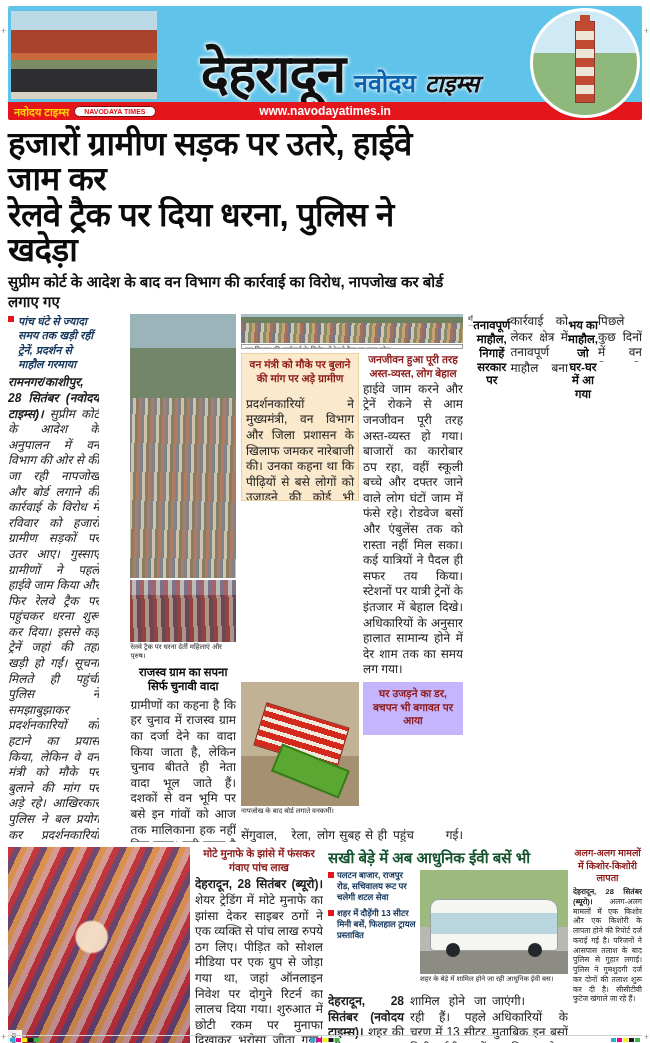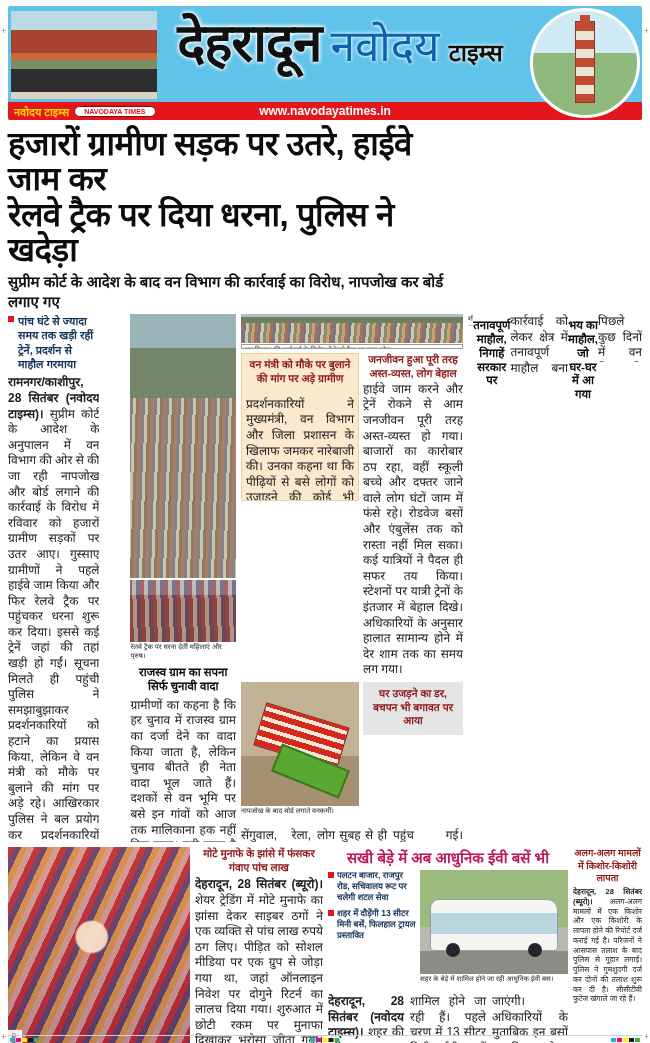--- a/index.html
+++ b/index.html
@@ -11,23 +11,23 @@
   .regmark { position:absolute; font-size:9px; color:#888; }
   .regmark.tl{ top:26px; left:1px; } .regmark.tr{ top:26px; right:1px; }
   .regmark.bl{ bottom:1px; left:1px; } .regmark.br{ bottom:1px; right:1px; }
 
   
   .masthead { position:relative; height:114px; background:#5fc3ea; border-radius:2px; }
   .mast-photo-left { position:absolute; left:3px; top:5px; width:146px; height:88px;
     background: linear-gradient(180deg,#bcd9e6 0 22%, #a8442e 22% 48%, #c96a3c 48% 56%, #7c8c64 56% 66%, #2e2e30 66% 92%, #d9d2c2 92% 100%); }
   .mast-center { position:absolute; left:152px; right:122px; top:4px; bottom:18px; text-align:center; }
   .brand-line { display:flex; align-items:baseline; justify-content:center; gap:9px; margin-top:6px; }
-  .brand-city { font-size:53px; font-weight:900; color:#101010; letter-spacing:-1px; text-shadow:0 0 2px #fff,0 0 4px #fff,0 0 5px #fff; line-height:1; }
-  .brand-name { font-size:44px; font-weight:400; color:#0a62b0; text-shadow:0 0 2px #fff,0 0 4px #fff; line-height:1; }
-  .brand-suffix { font-size:24px; font-weight:900; color:#101010; text-shadow:0 0 2px #fff,0 0 4px #fff; line-height:1; }
+  .brand-city { font-size:53px; font-weight:900; color:#101010; letter-spacing:-1px; text-shadow:0 0 2px #fff,0 0 4px #fff,0 0 5px #fff; line-height:1;margin-top:31px; }
+  .brand-name { font-size:25px; font-weight:700; color:#0a62b0; text-shadow:0 0 2px #fff,0 0 4px #fff; line-height:1; }
+  .brand-suffix { font-size:24px; font-weight:900; color:#101010; text-shadow:0 0 2px #fff,0 0 4px #fff; line-height:1;font-style:italic; }
   .edition-line { margin-top:12px; font-size:9.5px; font-weight:bold; color:#c40000; text-align:right; padding-right:28px; }
   .mast-photo-right { position:absolute; right:2px; top:2px; width:110px; height:110px; border-radius:50%; border:3px solid #fff;
     background:linear-gradient(180deg,#cfe9f5 0 40%, #8fb87c 40% 100%); overflow:hidden; z-index:2; }
   .tower { position:absolute; left:50%; top:10px; transform:translateX(-50%); width:20px; height:82px; border:1px solid #8a3a2a;
     background:repeating-linear-gradient(180deg,#c04a32 0 9px,#ece4d4 9px 18px); }
   .tower::before{ content:""; position:absolute; left:4px; top:-7px; width:10px; height:7px; background:#c04a32; }
   .mast-bar { position:absolute; left:0; right:0; bottom:0; height:18px; background:#e4151b; display:flex; align-items:center; padding:0 6px; border-radius:0 0 2px 2px; }
   .logo-hindi { color:#ffd200; font-size:11px; font-weight:900; margin-right:5px; white-space:nowrap; }
   .logo-oval { background:#fff; color:#e4151b; border:1px solid #7c0b0b; border-radius:9px; font-size:7px; font-weight:bold; padding:1px 9px; white-space:nowrap; }
   .website { position:absolute; left:50%; transform:translateX(-50%); color:#fff; font-size:12px; font-weight:bold; }
@@ -44,21 +44,21 @@
   .caption.boxed { border:1px solid #9a9a9a; padding:1px 3px; height:12px; overflow:hidden; }
   .sec-head { font-size:11.5px; font-weight:800; color:#0c0c0c; line-height:1.2; text-align:center; margin:5px 0 2px; }
   .maroon { color:#8e1a1a; }
   .sq { width:6px; height:6px; background:#e4151b; flex:none; display:inline-block; margin-top:2px; }
   .photo { background-color:#bbb; }
 
   
   .main-grid { display:flex; gap:5px; height:528px; overflow:hidden; }
   .col-left { width:228px; }
   .left-row { display:flex; gap:4px; height:528px; }
-  .left-text { width:104px; display:flex; flex-direction:column; }
+  .left-text { width:104px; display:flex; flex-direction:column;font-style:italic; }
   .pointer { display:flex; gap:4px; font-size:11px; font-weight:bold; color:#14365c; line-height:1.3; margin-bottom:4px; }
   .left-text .body { flex:1; overflow:hidden; }
   .left-photos { width:120px; display:flex; flex-direction:column;margin-left:27px; }
   .ph-tracks { height:264px;
     background:
       linear-gradient(180deg,#9ab4ba 0 13%, #74866a 13% 32%, rgba(0,0,0,0) 32%),
       repeating-linear-gradient(92deg, rgba(166,62,42,.42) 0 3px, rgba(58,78,130,.42) 3px 6px, rgba(240,230,210,.42) 6px 9px, rgba(82,62,42,.42) 9px 12px),
       linear-gradient(180deg,#b2aa90 0 100%); }
   .ph-women { height:62px; margin-top:2px;
     background:
@@ -81,21 +81,21 @@
   .mid-sub h3 { font-size:10.5px; font-weight:800; text-align:center; line-height:1.25; margin-bottom:2px; }
   .mid-sub .body { overflow:hidden; }
   .board-wrap { width:118px; }
   .ph-board { position:relative; height:124px; overflow:hidden;
     background:linear-gradient(180deg,#c2b295 0 60%, #a59172 60% 100%); }
   .b1 { position:absolute; left:14%; top:26%; width:74%; height:36%; transform:rotate(17deg);
     background:repeating-linear-gradient(0deg,#d42a1e 0 6px,#f0e8da 6px 10px); border:1px solid #8d1d14; }
   .b2 { position:absolute; left:28%; top:60%; width:62%; height:24%; transform:rotate(22deg);
     background:#5aa832; border:2px solid #3a7a1a; }
   .board-wrap .caption { height:16px; overflow:hidden; }
-  .blue-box { background:#e5e5e5; padding:5px 4px; }
+  .blue-box { background:#c4b5fd; padding:5px 4px; }
   .blue-box h3 { font-size:10.5px; font-weight:800; color:#8e1a1a; text-align:center; line-height:1.3; }
   .ghar-body { height:86px; margin-top:3px; }
   .cols3 { column-count:3; column-gap:6px; height:74px; overflow:hidden; margin-top:5px; }
 
   .col-right { flex:1; display:flex; flex-direction:row; overflow:hidden; }
   .ph-police { height:150px;
     background:
       repeating-linear-gradient(90deg, rgba(120,112,80,.45) 0 6px, rgba(0,0,0,0) 6px 14px),
       linear-gradient(180deg,#e6ddcb 0 18%, #c4b49a 18% 55%, #6d6b62 55% 100%); }
   .col-right .caption { height:11px; overflow:hidden; }
@@ -117,21 +117,21 @@
     background:
       radial-gradient(circle at 46% 32%, rgba(245,224,200,.95) 0 7%, rgba(0,0,0,0) 8%),
       repeating-linear-gradient(115deg, rgba(192,32,52,.6) 0 6px, rgba(42,62,142,.55) 6px 12px, rgba(240,202,82,.5) 12px 18px, rgba(235,235,235,.45) 18px 24px),
       linear-gradient(180deg,#c85a4a,#7a2a3a); }
   .vcap { position:absolute; left:0; bottom:0; width:14px; max-height:118px; background:rgba(255,255,255,.9);
     writing-mode:vertical-rl; transform:rotate(180deg); font-size:6.5px; color:#222; padding:3px 1px; overflow:hidden; }
   .b-col { overflow:hidden; }
   .b-col.scam { width:128px; }
   .b-col.scam h3 { font-size:10.5px; font-weight:800; text-align:center; line-height:1.3; margin-bottom:3px; }
   .b-col.ev { width:240px; }
-  .ev-head { font-size:15px; font-weight:900; color:#be185d; text-align:center; margin-bottom:3px; }
+  .ev-head { font-size:15px; font-weight:900; color:#14532d; text-align:left; margin-bottom:3px; }
   .ev-row { display:flex; gap:4px; }
   .bullets { width:88px; list-style:none; }
   .bullets li { display:flex; gap:3px; font-size:8.5px; font-weight:bold; color:#14365c; line-height:1.3; margin-bottom:5px; }
   .bus-wrap { flex:1; }
   .ph-bus { position:relative; width:100%; height:104px; overflow:hidden;
     background:linear-gradient(180deg,#9cba7e 0 55%, #b9b9b1 55% 78%, #8c8c84 78% 100%); }
   .bus { position:absolute; left:7%; top:28%; width:86%; height:50%; background:#f5f5f1; border-radius:9px 11px 4px 4px; border:1px solid #9aa0a0;
     background-image:linear-gradient(180deg, rgba(0,0,0,0) 0 26%, #b9d5dd 26% 68%, rgba(0,0,0,0) 68%); }
   .bus::before, .bus::after { content:""; position:absolute; bottom:-7px; width:14px; height:14px; border-radius:50%; background:#23262a; }
   .bus::before { left:12%; } .bus::after { right:12%; }

